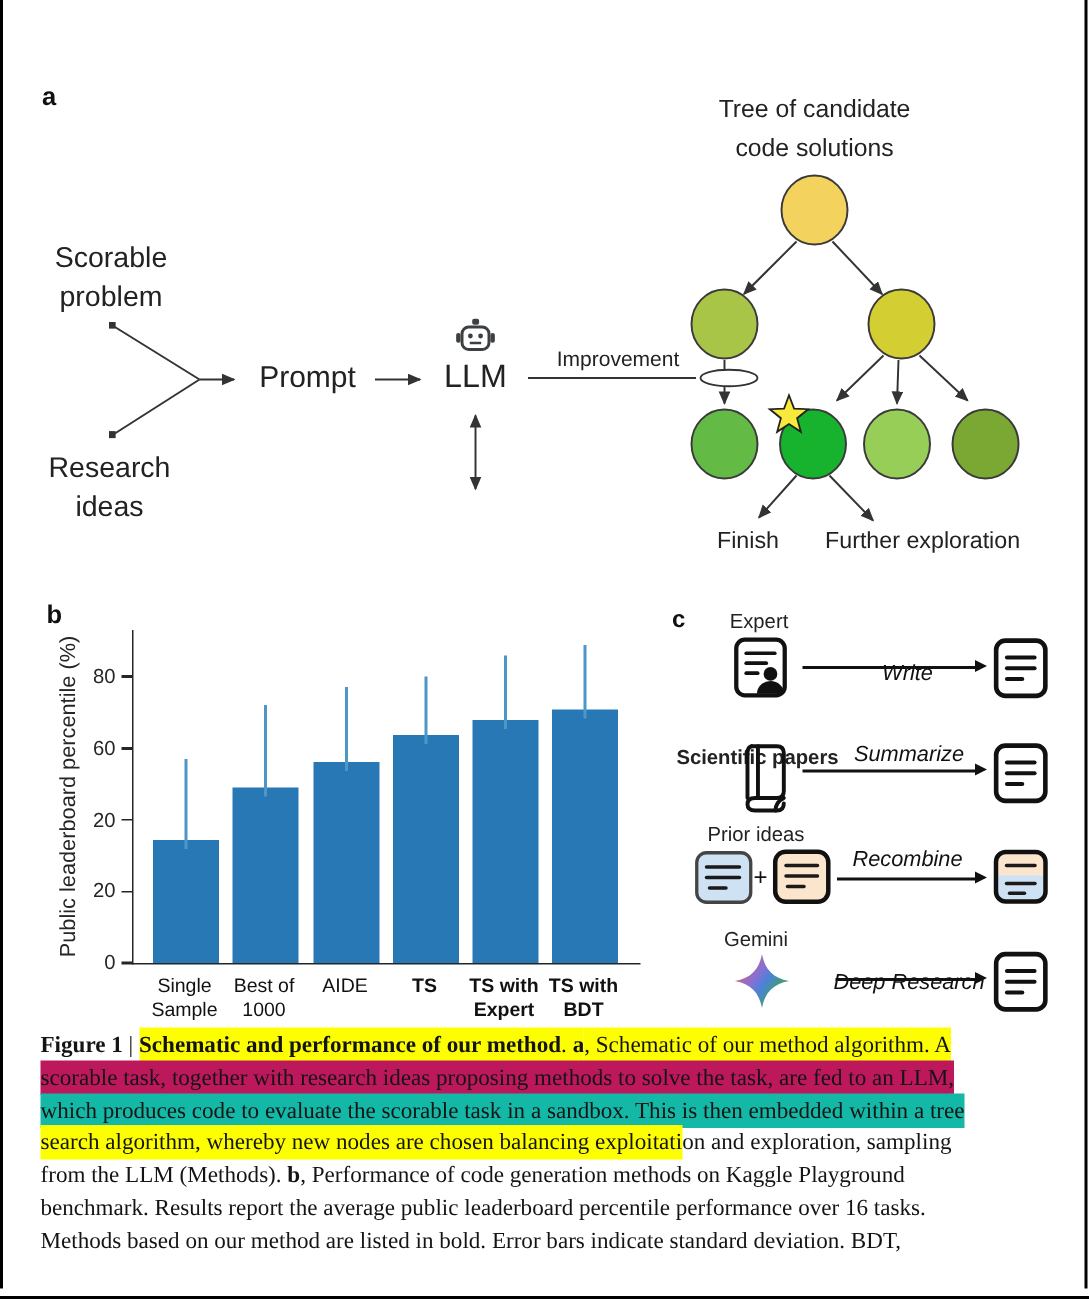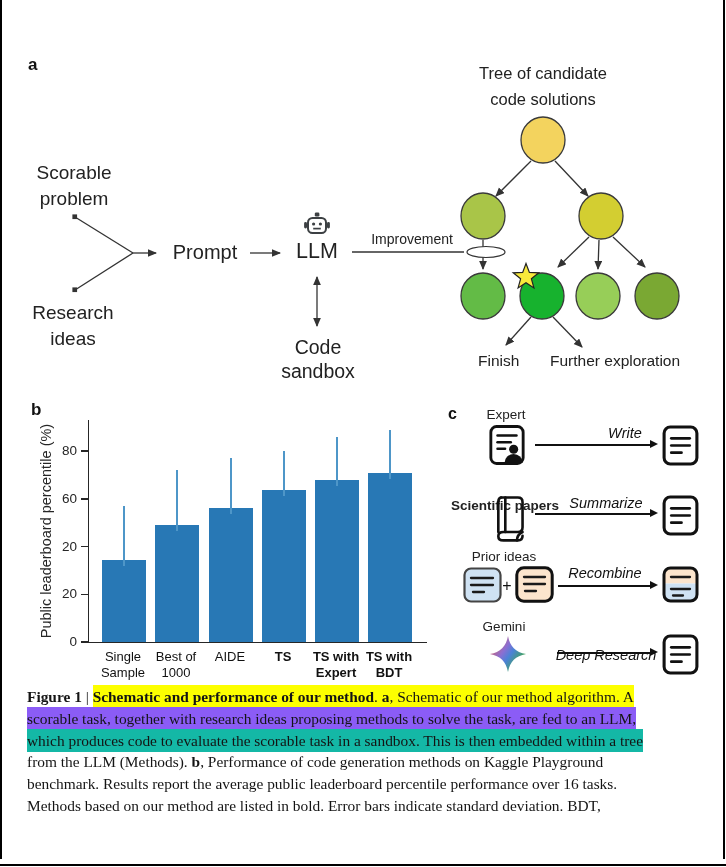--- a/index.html
+++ b/index.html
@@ -51,21 +51,20 @@
   <div class="abs tree-title ctr" style="left:443px;top:60px;width:200px;">
     <span>Tree of candidate</span><br>
     <span>code solutions</span>
   </div>
 
   <div class="abs a-big ctr" style="left:26px;top:160px;width:96px;">Scorable problem</div>
   <div class="abs a-big ctr" style="left:25px;top:300px;width:96px;">Research ideas</div>
   <div class="abs a-mid ctr" style="left:165px;top:241px;width:80px;">Prompt</div>
   <div class="abs ctr" style="left:287px;top:239px;width:60px;font-size:21.5px;color:#222;">LLM</div>
   <div class="abs imp-lab ctr" style="left:362px;top:231px;width:100px;">Improvement</div>
-  <div class="abs ctr" style="left:268px;top:335px;width:100px;font-size:19.5px;line-height:24px;color:#222;">Code sandbox</div>
   <div class="abs small-lab" style="left:478px;top:352px;">Finish</div>
   <div class="abs small-lab" style="left:550px;top:352px;">Further exploration</div>
 
   <svg class="abs" style="left:303px;top:211px;" width="28" height="26" viewBox="0 0 28 26">
     <g stroke="#3c4043" fill="none" stroke-width="2">
       <rect x="5" y="7" width="18" height="15" rx="4.5"></rect>
     </g>
     <rect x="11.8" y="1.5" width="4.6" height="4" rx="1.3" fill="#3c4043"></rect>
     <rect x="1.1" y="11" width="2.9" height="6.5" rx="1.4" fill="#3c4043"></rect>
     <rect x="24" y="11" width="2.9" height="6.5" rx="1.4" fill="#3c4043"></rect>
@@ -157,21 +156,21 @@
   <svg class="abs" style="left:488px;top:424px;" width="38" height="42" viewBox="0 0 40 44">
     <rect x="3" y="2.5" width="34" height="39" rx="6" fill="none" stroke="#111" stroke-width="3"></rect>
     <g stroke="#111" stroke-width="2.6" stroke-linecap="round">
       <line x1="10" y1="12" x2="30" y2="12"></line>
         <line x1="10" y1="19" x2="24" y2="19"></line>
         <line x1="10" y1="26" x2="18" y2="26"></line>
     </g>
     <circle cx="27" cy="26.5" r="4.8" fill="#111"></circle>
     <path d="M17.5,40.5 a9.5,9 0 0 1 19,0 Z" fill="#111"></path>
   </svg>
-  <div class="abs c-act" style="left:605px;top:433px;margin-left:20px;">Write</div>
+  <div class="abs c-act" style="left:605px;top:449px;">Write</div>
   <div class="c-arrow" style="left:535px;top:444px;width:116px;"></div>
   <svg class="abs" style="left:662px;top:425px;" width="37" height="41" viewBox="0 0 36 40">
     <rect x="2" y="2" width="32" height="36" rx="6" fill="#fff" stroke="#111" stroke-width="3"></rect>
     <g stroke="#111" stroke-width="2.6" stroke-linecap="round">
       <line x1="9" y1="13" x2="27" y2="13"></line>
         <line x1="9" y1="20" x2="27" y2="20"></line>
         <line x1="9" y1="27" x2="19" y2="27"></line>
     </g>
   </svg>
 
@@ -252,20 +251,21 @@
     <rect x="2" y="2" width="32" height="36" rx="6" fill="#fff" stroke="#111" stroke-width="3"></rect>
     <g stroke="#111" stroke-width="2.6" stroke-linecap="round">
       <line x1="9" y1="13" x2="27" y2="13"></line>
         <line x1="9" y1="20" x2="27" y2="20"></line>
         <line x1="9" y1="27" x2="19" y2="27"></line>
     </g>
   </svg>
 
   <div id="caption" class="abs" style="left:27px;top:686px;width:692px;">
       <div class="cap-line"><span class="cap-b">Figure 1</span><span> | </span><span class="cap-b cap-h" style="background: rgb(253, 255, 0);">Schematic and performance of our method</span><span class="cap-h" style="background: rgb(253, 255, 0);">. </span><span class="cap-b cap-h" style="background: rgb(253, 255, 0);">a</span><span class="cap-h" style="background: rgb(253, 255, 0);">, Schematic of our method algorithm. A</span></div>
-      <div class="cap-line"><span class="cap-h" style="background: #8b5cf6;">scorable task, together with research ideas proposing methods to solve the task, are fed to an LLM,</span></div>
+      <div class="cap-line"><span class="cap-h" style="background: #be185d;">scorable task, together with research ideas proposing methods to solve the task, are fed to an LLM,</span></div>
       <div class="cap-line"><span class="cap-h" style="background: #14b8a6;">which produces code to evaluate the scorable task in a sandbox. This is then embedded within a tree</span></div>
+      <div class="cap-line"><span class="cap-h" style="background: rgb(253, 255, 0);">search algorithm, whereby new nodes are chosen balancing exploitati</span><span>on and exploration, sampling</span></div>
       <div class="cap-line"><span>from the LLM (Methods). </span><span class="cap-b">b</span><span>, Performance of code generation methods on Kaggle Playground</span></div>
       <div class="cap-line"><span>benchmark. Results report the average public leaderboard percentile performance over 16 tasks.</span></div>
       <div class="cap-line"><span>Methods based on our method are listed in bold. Error bars indicate standard deviation. BDT,</span></div>
     </div>
 
 </div>
 
 </body></html>

